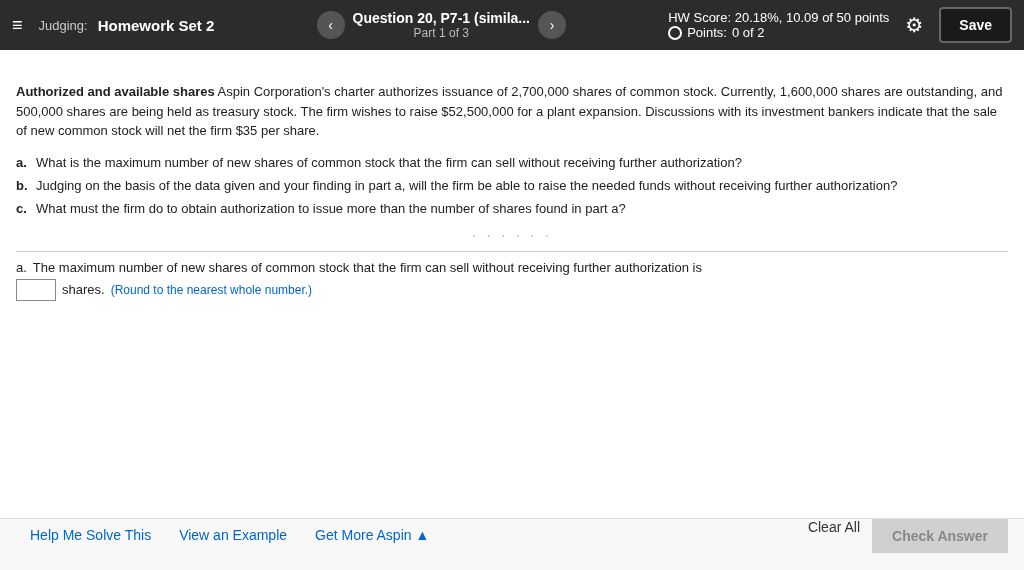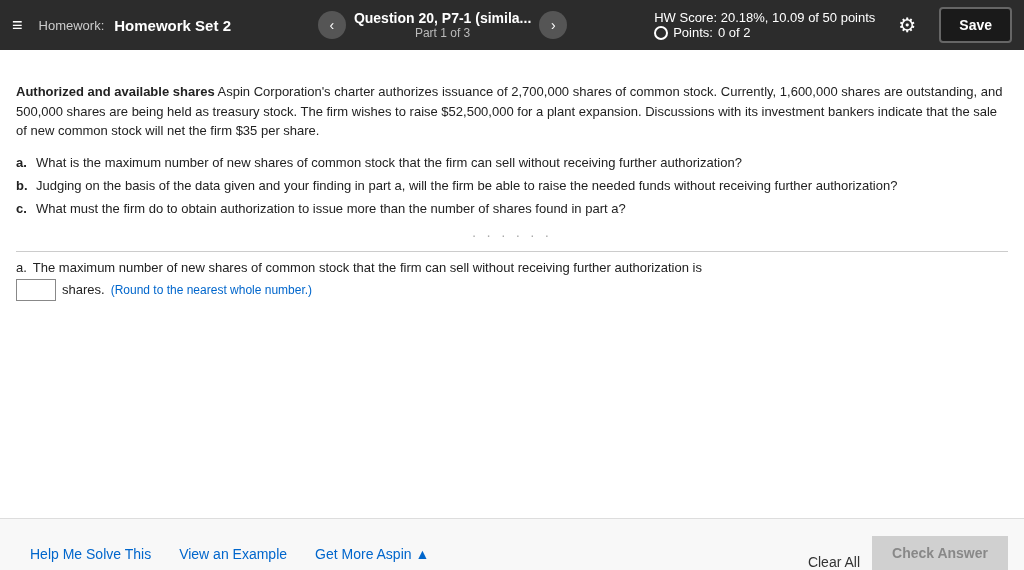--- a/index.html
+++ b/index.html
@@ -37,21 +37,21 @@
       display: flex;
       align-items: center;
       justify-content: center;
     }
     .question-info { text-align: center; }
     .question-title { font-size: 14px; font-weight: bold; color: #fff; }
     .question-sub { font-size: 12px; color: #bbb; }
     .nav-right {
       display: flex;
       align-items: center;
-      gap: 23px;
+      gap: 16px;
     }
     .hw-score { text-align: right; }
     .hw-score-line1 { font-size: 13px; color: #fff; }
     .hw-score-line2 { display: flex; align-items: center; gap: 5px; font-size: 13px; color: #fff; }
     .circle-icon { width: 14px; height: 14px; border-radius: 50%; border: 2px solid #fff; display: inline-block; }
     .gear-btn {
       background: none;
       border: none;
       color: #fff;
       font-size: 20px;
@@ -105,21 +105,21 @@
       font-size: 13px;
     }
     .round-note { color: #0066cc; font-size: 12px; }
 
     
     .bottom-bar {
       border-top: 1px solid #ddd;
       background: #f8f8f8;
       height: 52px;
       display: flex;
-      align-items: flex-end;
+      align-items: flex-start;
       padding: 0 16px;
       gap: 0;
     }
     .bottom-btn {
       background: none;
       border: none;
       color: #0066cc;
       font-size: 14px;
       cursor: pointer;
       padding: 8px 14px;
@@ -149,21 +149,21 @@
       border: none;
       border-top: 1px solid #ccc;
       margin: 8px 0;
     }
   </style>
 </head>
 <body>
 
 <div class="top-nav">
   <span class="hamburger-icon">≡</span>
-  <span class="homework-label">Homework:</span>
+  <span class="homework-label">Judging:</span>
   <span class="homework-title">Homework Set 2</span>
 
   <div class="nav-center">
     <button class="nav-arrow">‹</button>
     <div class="question-info">
       <div class="question-title">Question 20, P7-1 (simila...</div>
       <div class="question-sub">Part 1 of 3</div>
     </div>
     <button class="nav-arrow">›</button>
   </div>

